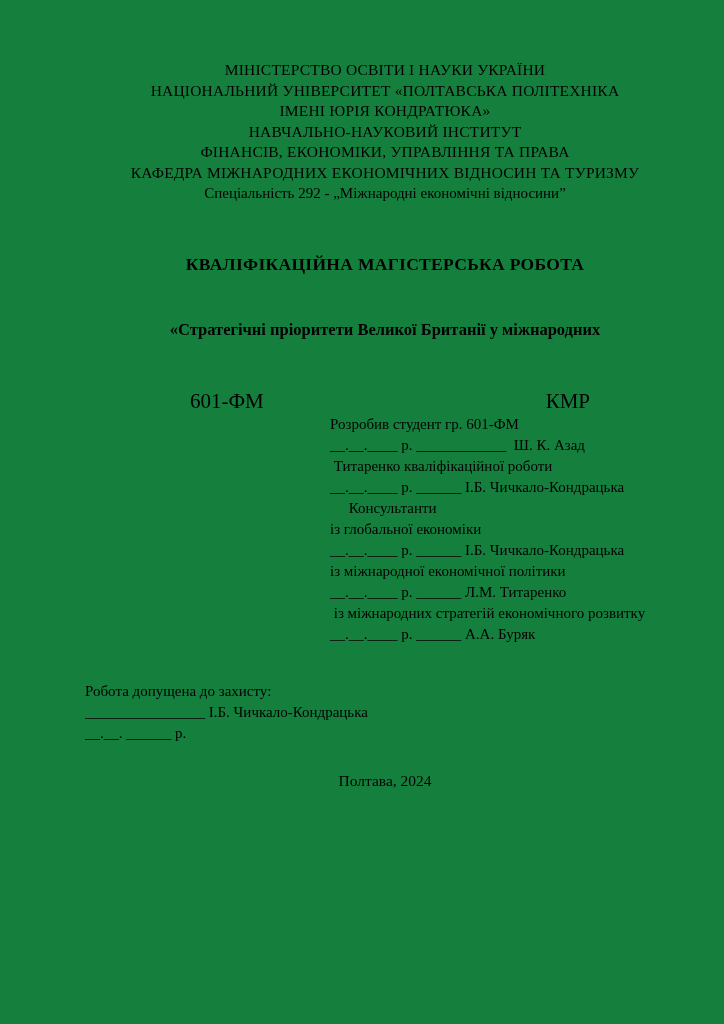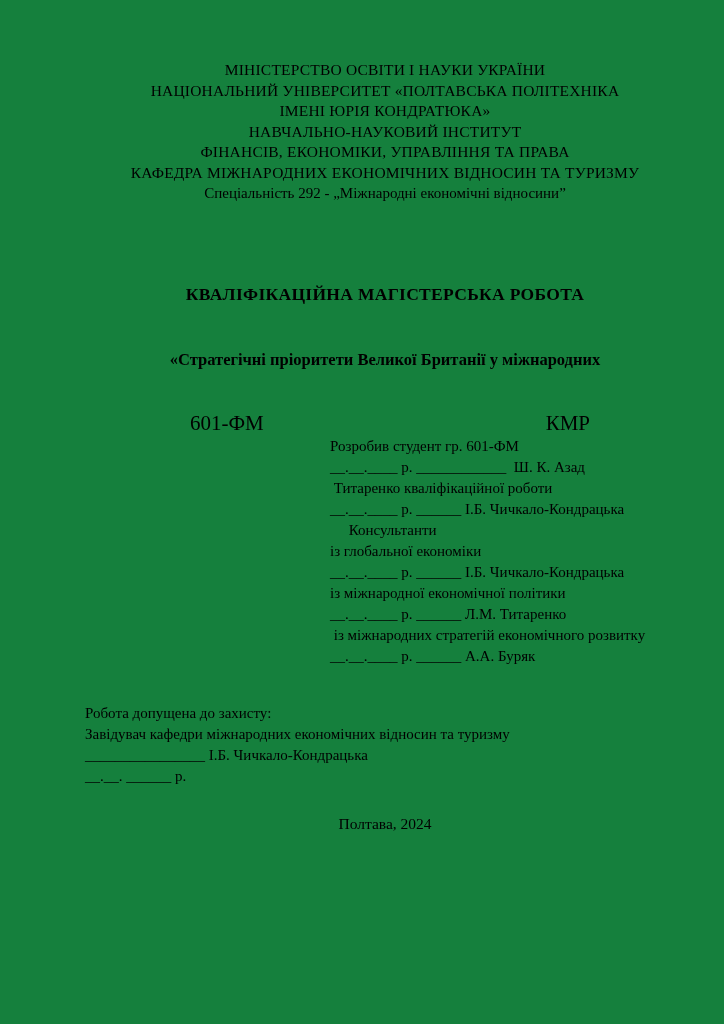--- a/index.html
+++ b/index.html
@@ -26,35 +26,35 @@
       font-size: 15.5px;
       line-height: 20.5px;
     }
     .header-block .line { letter-spacing: 0.2px; }
     .header-block .specialty {
       font-size: 15px;
       letter-spacing: 0;
     }
 
     .main-title {
-      margin-top: 80px;
+      margin-top: 50px;
       font-size: 17.5px;
       font-weight: bold;
       letter-spacing: 0.3px;
     }
 
     .subtitle {
       margin-top: 36px;
       font-size: 16.5px;
       font-weight: bold;
       line-height: 38px;
     }
 
     .codes-row {
-      margin-top: 32px;
+      margin-top: 40px;
       display: flex;
       justify-content: space-between;
       padding-left: 105px;
       padding-right: 95px;
       font-size: 21px;
     }
 
     .signature-block {
       margin-left: 245px;
       font-size: 15px;
@@ -107,20 +107,19 @@
     <div class="line">із глобальної економіки</div>
     <div class="line">__.__.____ р. ______ І.Б. Чичкало-Кондрацька</div>
     <div class="line">із міжнародної економічної політики</div>
     <div class="line">__.__.____ р. ______ Л.М. Титаренко</div>
     <div class="line"> із міжнародних стратегій економічного розвитку</div>
     <div class="line">__.__.____ р. ______ А.А. Буряк</div>
   </div>
 
   <div class="admission-block">
     <div class="line">Робота допущена до захисту:</div>
-    <div class="line">Завідувач кафедри міжнародних економічних відносин та туризму</div>
     <div class="line">________________ І.Б. Чичкало-Кондрацька</div>
     <div class="line">__.__. ______ р.</div>
   </div>
 
   <div class="footer-line center">Полтава, 2024</div>
 
 </div>
 
 </body></html>

